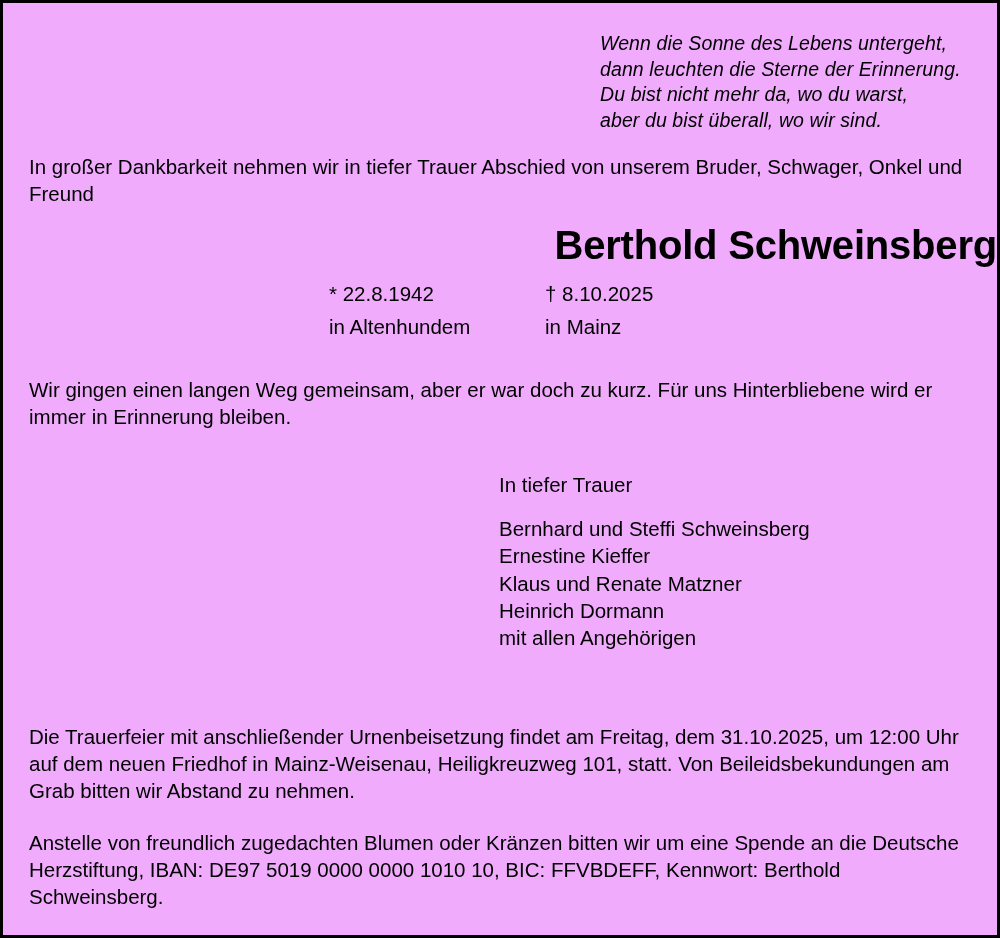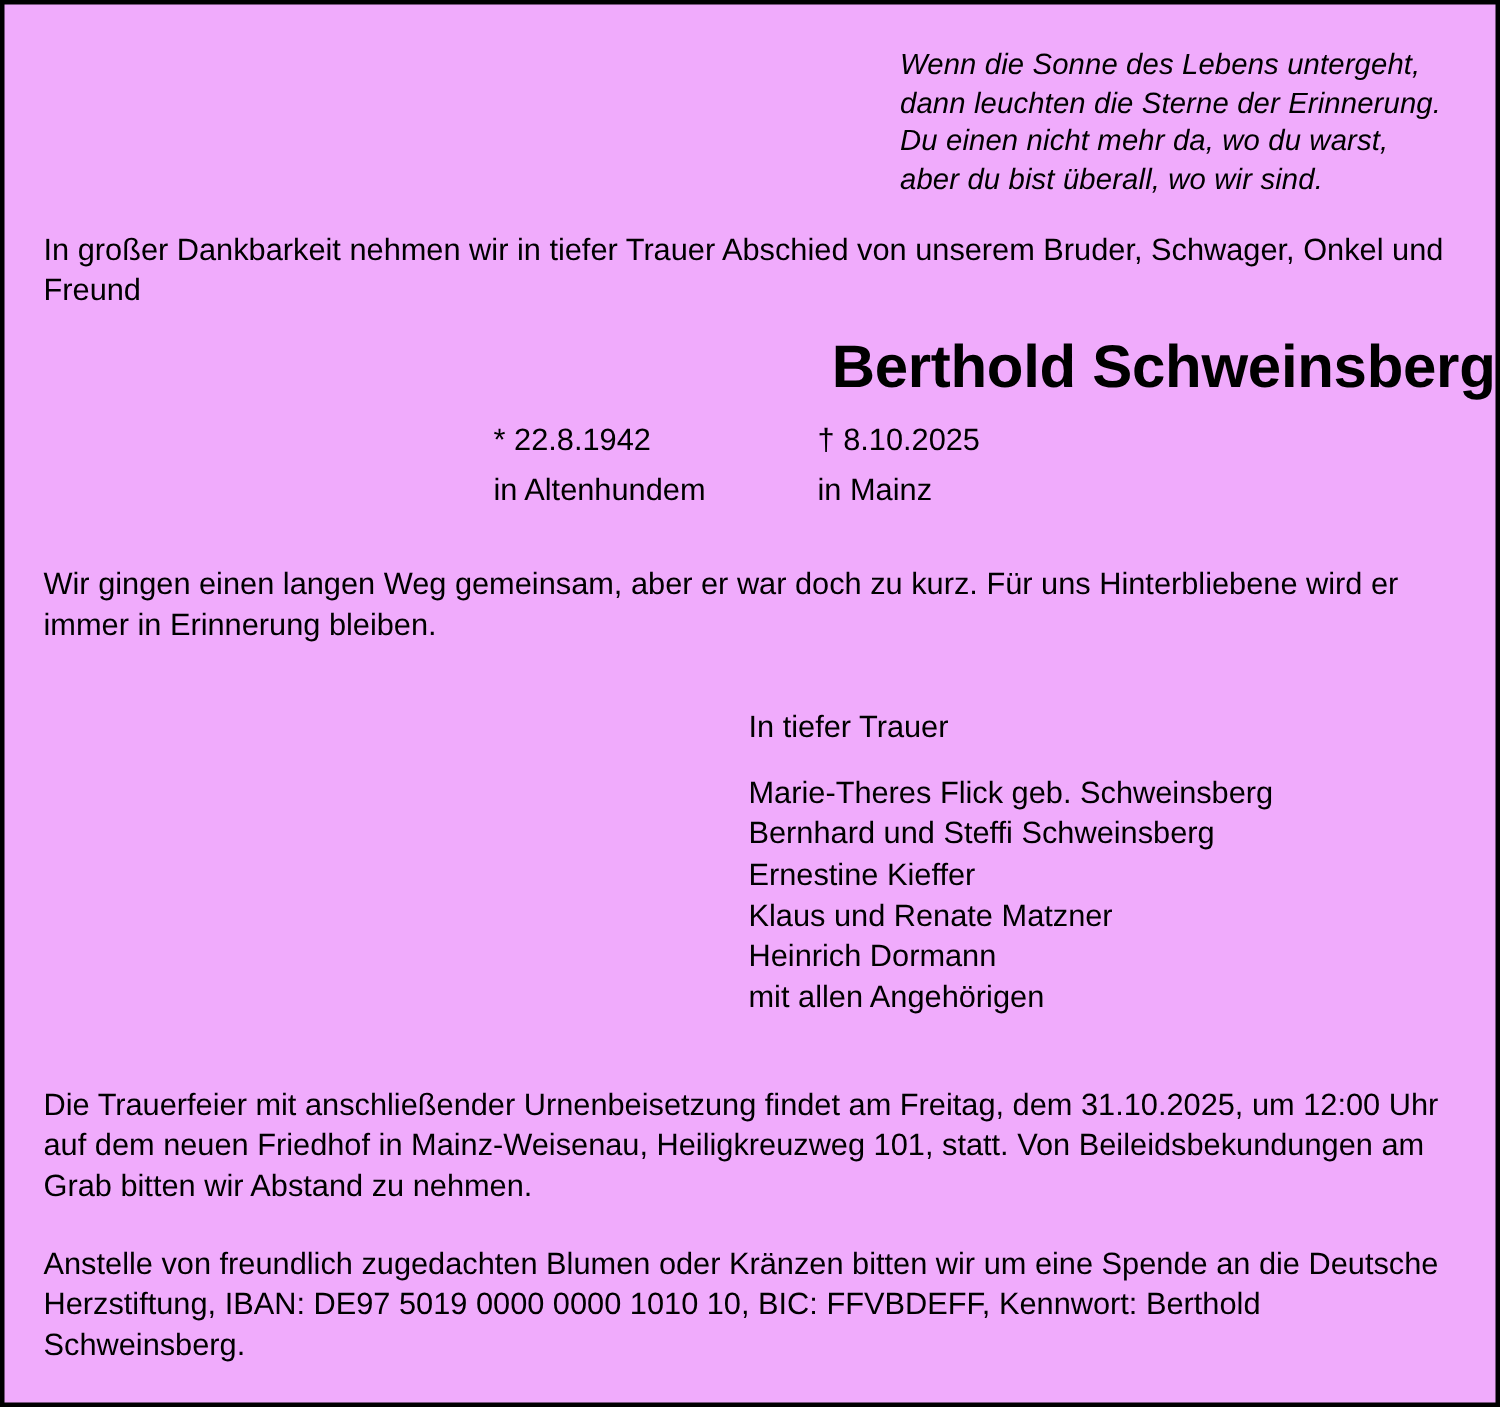--- a/index.html
+++ b/index.html
@@ -125,21 +125,21 @@
 </style>
 </head>
 <body>
 
 <div class="notice">
   <div class="inner">
 
     <div class="epigraph">
       <div>Wenn die Sonne des Lebens untergeht,</div>
       <div>dann leuchten die Sterne der Erinnerung.</div>
-      <div>Du einen nicht mehr da, wo du warst,</div>
+      <div>Du bist nicht mehr da, wo du warst,</div>
       <div>aber du bist überall, wo wir sind.</div>
     </div>
 
     <div class="intro">In großer Dankbarkeit nehmen wir in tiefer Trauer Abschied von unserem Bruder, Schwager, Onkel und Freund</div>
 
     <div class="name">Berthold Schweinsberg</div>
 
     <div class="dates">
       <div class="row">
         <span class="col-birth"><span>*</span>&nbsp;<span>22.8.1942</span></span>
@@ -149,21 +149,20 @@
         <span class="col-birth">in Altenhundem</span>
         <span class="col-death">in Mainz</span>
       </div>
     </div>
 
     <div class="remembrance">Wir gingen einen langen Weg gemeinsam, aber er war doch zu kurz. Für uns Hinterbliebene wird er immer in Erinnerung bleiben.</div>
 
     <div class="mourners">
       <div class="heading">In tiefer Trauer</div>
       <div class="list">
-        <div>Marie-Theres Flick geb. Schweinsberg</div>
         <div>Bernhard und Steffi Schweinsberg</div>
         <div>Ernestine Kieffer</div>
         <div>Klaus und Renate Matzner</div>
         <div>Heinrich Dormann</div>
         <div>mit allen Angehörigen</div>
       </div>
     </div>
 
     <div class="service">Die Trauerfeier mit anschließender Urnenbeisetzung findet am Freitag, dem 31.10.2025, um 12:00 Uhr auf dem neuen Friedhof in Mainz-Weisenau, Heiligkreuzweg 101, statt. Von Beileidsbekundungen am Grab bitten wir Abstand zu nehmen.</div>
 

